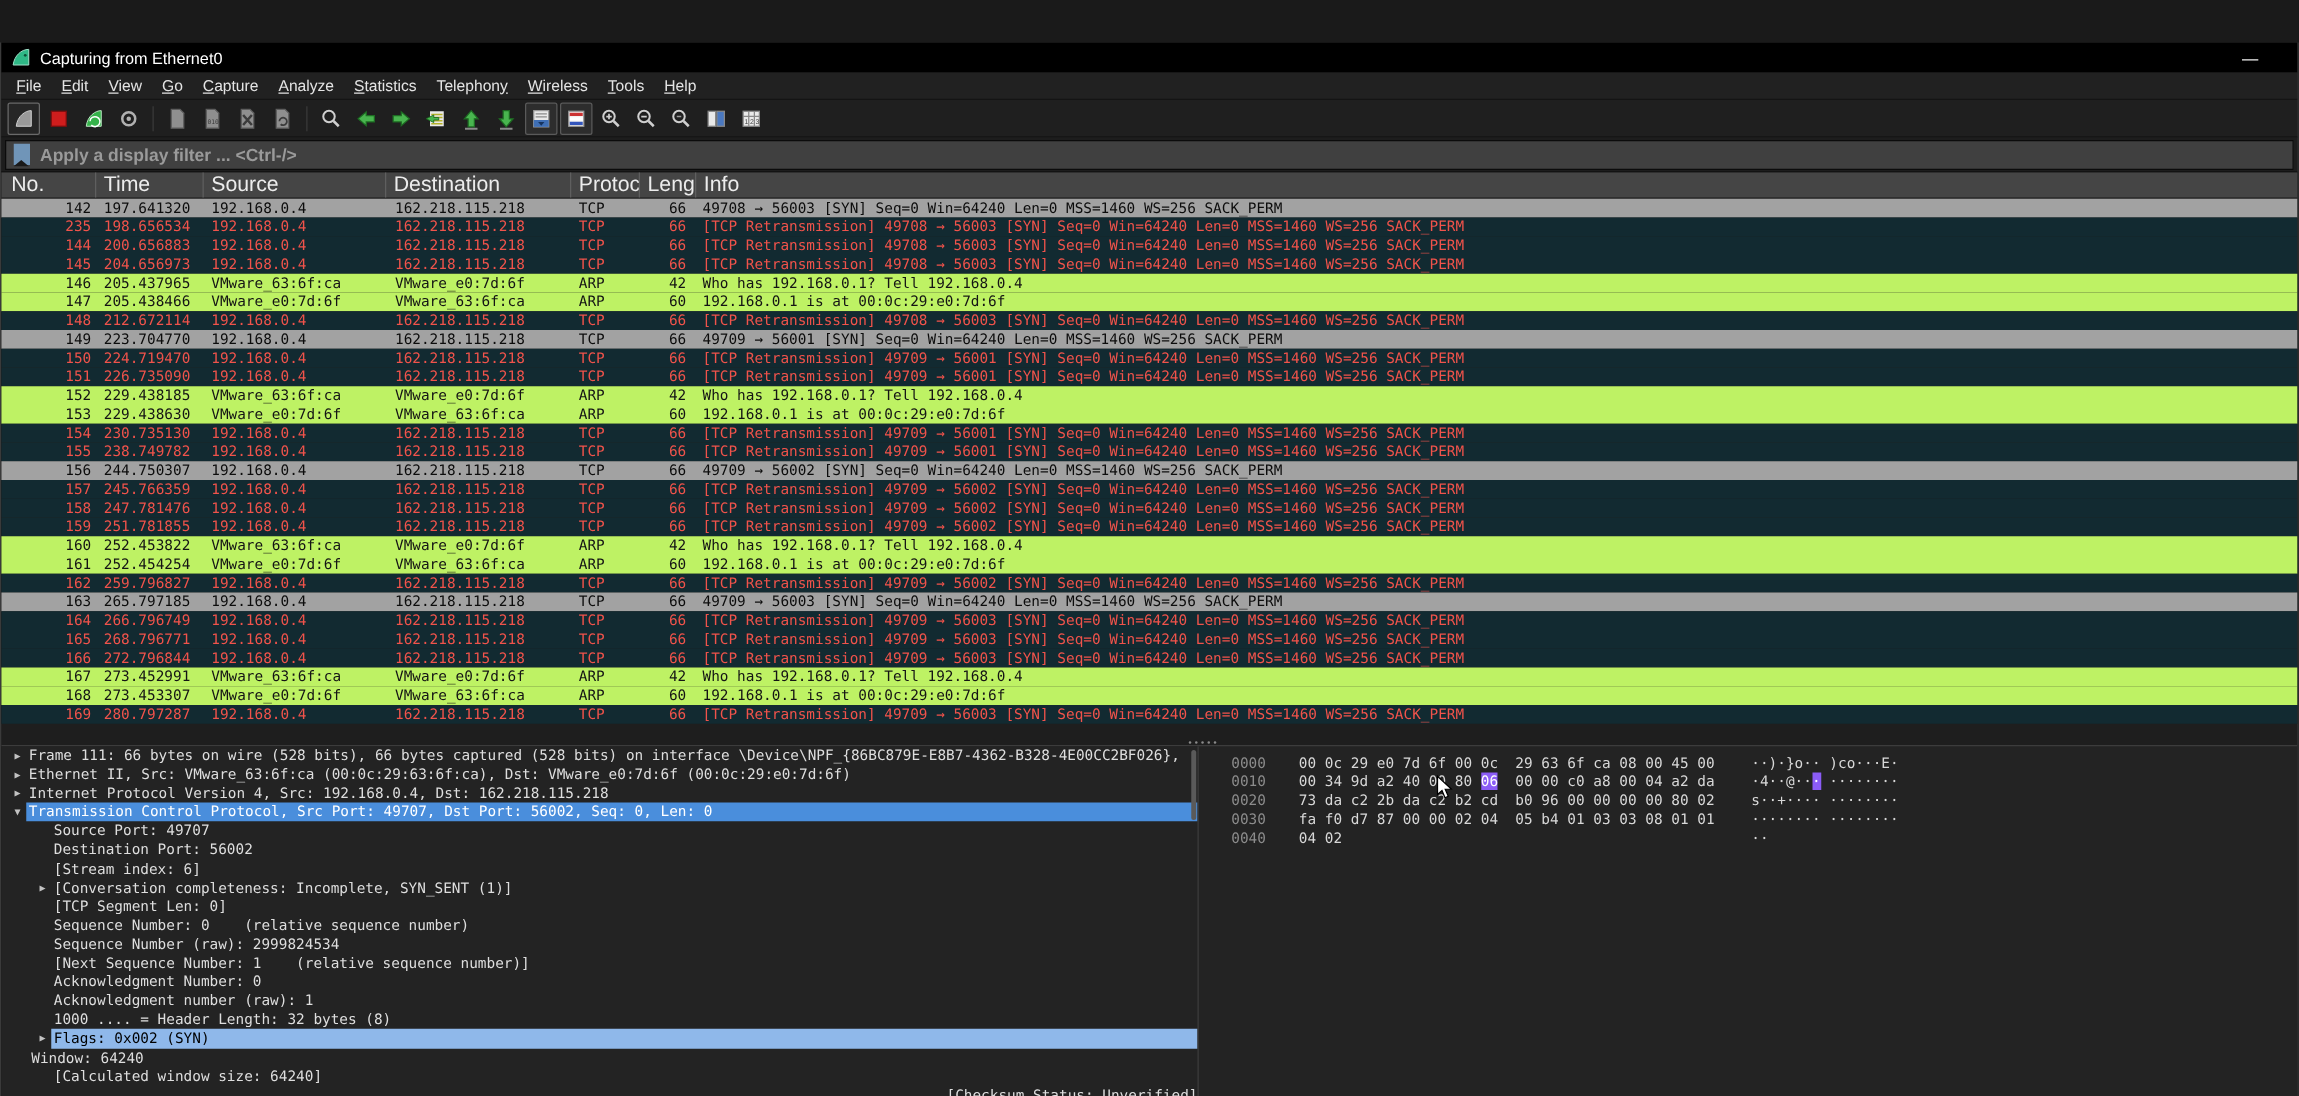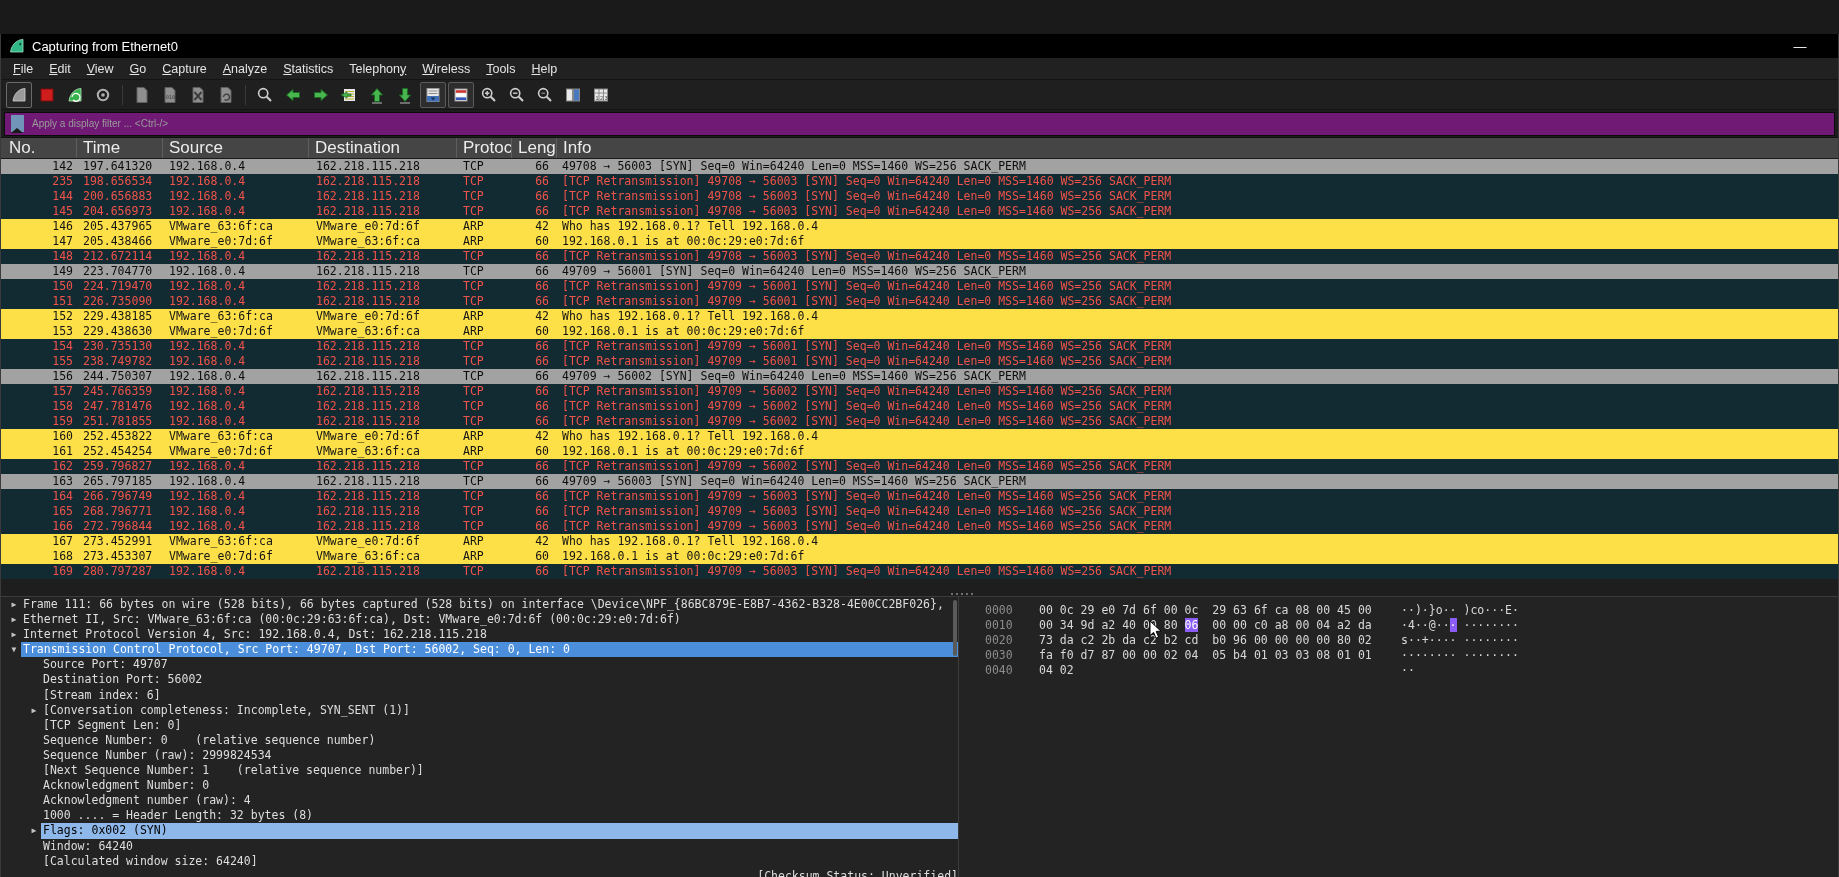--- a/index.html
+++ b/index.html
@@ -26,22 +26,22 @@
              border-bottom:1px solid #141414; }
   .tb-btn { width:26px; height:26px; display:flex; align-items:center; justify-content:center; margin:0 1px;
             border-radius:2px; }
   .tb-btn.pressed { background:#2d2d2d; border:1px solid #5a5a5a; }
   .tb-btn.boxed   { background:#262626; border:1px solid #6a6a6a; }
   .tb-sep { width:1px; height:20px; background:#3a3a3a; margin:0 5px; }
 
   
   #filterbar { height:28px; background:#1d1d1d; display:flex; align-items:center; padding:2px 3px;
                border-bottom:1px solid #101010; }
-  #filter-input { flex:1; height:24px; background:#701a75; border:1px solid #0b0b0b; display:flex;
-                  align-items:center; color:#9a9a9a; font-size:10px; }
+  #filter-input { flex:1; height:24px; background:#404040; border:1px solid #0b0b0b; display:flex;
+                  align-items:center; color:#9a9a9a; font-size:14px;font-weight:bold; }
   .bookmark { width:13px; height:17px; background:#7095b8; margin:0 8px 0 6px; position:relative; flex:none; }
   .bookmark:after { content:""; position:absolute; bottom:-1px; left:0; border-left:6.5px solid transparent;
                     border-right:6.5px solid transparent; border-bottom:5px solid #1a1a1a; }
 
   
   #packet-list { background:#1e1e1e; }
   .plist-grid { display:grid; grid-template-columns:76px 86px 146px 148px 55px 45px 1fr; }
   #plist-header { height:21px; background:#454545; color:#ececec; font-size:17px;
                   border-bottom:1px solid #1a1a1a; }
   #plist-header .hcell { display:flex; align-items:center; padding-left:6px;
@@ -53,21 +53,21 @@
   .prow > div { overflow:hidden; }
   .prow .c-no  { text-align:right; padding-right:4px; }
   .prow .c-time{ padding-left:6px; }
   .prow .c-src { padding-left:6px; }
   .prow .c-dst { padding-left:7px; }
   .prow .c-pro { padding-left:6px; }
   .prow .c-len { text-align:right; padding-right:8px; }
   .prow .c-inf { padding-left:5px; }
   .prow.syn { background:#a2a2a2; color:#0c0c0c; }
   .prow.bad { background:#122a31; color:#f0534b; }
-  .prow.arp { background:#fde047; color:#141414; }
+  .prow.arp { background:#bef264; color:#141414; }
 
   
   #bottom { position:absolute; top:562px; left:0; right:0; bottom:0; display:flex;
             border-top:1px solid #3c3c3c; background:#232323; }
   #details-pane { width:958px; position:relative; overflow:hidden; background:#232323;
                   border-right:1px solid #3c3c3c; }
   .drow { height:15.1px; line-height:15.1px; display:flex; align-items:center;
           font-family:"DejaVu Sans Mono","Liberation Mono",monospace; font-size:11.5px;
           color:#dedede; white-space:pre; }
   .drow .arw { width:14px; flex:none; text-align:center; font-size:8px; color:#c2c2c2; }
@@ -551,24 +551,24 @@
           <div class="drow sel" style="padding-left: 6px;"><span class="arw">▼</span><span class="txt">Transmission Control Protocol, Src Port: 49707, Dst Port: 56002, Seq: 0, Len: 0</span></div>
           <div class="drow" style="padding-left: 26px;"><span class="arw"></span><span class="txt">Source Port: 49707</span></div>
           <div class="drow" style="padding-left: 26px;"><span class="arw"></span><span class="txt">Destination Port: 56002</span></div>
           <div class="drow" style="padding-left: 26px;"><span class="arw"></span><span class="txt">[Stream index: 6]</span></div>
           <div class="drow" style="padding-left: 26px;"><span class="arw">▶</span><span class="txt">[Conversation completeness: Incomplete, SYN_SENT (1)]</span></div>
           <div class="drow" style="padding-left: 26px;"><span class="arw"></span><span class="txt">[TCP Segment Len: 0]</span></div>
           <div class="drow" style="padding-left: 26px;"><span class="arw"></span><span class="txt">Sequence Number: 0    (relative sequence number)</span></div>
           <div class="drow" style="padding-left: 26px;"><span class="arw"></span><span class="txt">Sequence Number (raw): 2999824534</span></div>
           <div class="drow" style="padding-left: 26px;"><span class="arw"></span><span class="txt">[Next Sequence Number: 1    (relative sequence number)]</span></div>
           <div class="drow" style="padding-left: 26px;"><span class="arw"></span><span class="txt">Acknowledgment Number: 0</span></div>
-          <div class="drow" style="padding-left: 26px;"><span class="arw"></span><span class="txt">Acknowledgment number (raw): 4</span></div>
+          <div class="drow" style="padding-left: 26px;"><span class="arw"></span><span class="txt">Acknowledgment number (raw): 1</span></div>
           <div class="drow" style="padding-left: 26px;"><span class="arw"></span><span class="txt">1000 .... = Header Length: 32 bytes (8)</span></div>
           <div class="drow fld" style="padding-left: 26px;"><span class="arw">▶</span><span class="txt">Flags: 0x002 (SYN)</span></div>
-          <div class="drow" style="padding-left: 26px;"><span class="arw"></span><span class="txt">Window: 64240</span></div>
+          <div class="drow" style="padding-left: 8px;"><span class="arw"></span><span class="txt">Window: 64240</span></div>
           <div class="drow" style="padding-left: 26px;"><span class="arw"></span><span class="txt">[Calculated window size: 64240]</span></div>
           <div class="drow" style="padding-left: 24px; text-align: right;"><span class="arw"></span><span class="txt">[Checksum Status: Unverified]</span></div>
           <div class="drow" style="padding-left: 26px;"><span class="arw"></span><span class="txt">Urgent Pointer: 0</span></div>
         </div>
       <div id="details-scroll"></div>
     </div>
     <div id="hex-pane">
         <div class="hexrow"><span class="off">0000</span><span class="bytes"><span>00</span> <span>0c</span> <span>29</span> <span>e0</span> <span>7d</span> <span>6f</span> <span>00</span> <span>0c</span>  <span>29</span> <span>63</span> <span>6f</span> <span>ca</span> <span>08</span> <span>00</span> <span>45</span> <span>00</span></span><span class="ascii"><span>·</span><span>·</span><span>)</span><span>·</span><span>}</span><span>o</span><span>·</span><span>·</span> <span>)</span><span>c</span><span>o</span><span>·</span><span>·</span><span>·</span><span>E</span><span>·</span></span></div>
         <div class="hexrow"><span class="off">0010</span><span class="bytes"><span>00</span> <span>34</span> <span>9d</span> <span>a2</span> <span>40</span> <span>00</span> <span>80</span> <span class="hl">06</span>  <span>00</span> <span>00</span> <span>c0</span> <span>a8</span> <span>00</span> <span>04</span> <span>a2</span> <span>da</span></span><span class="ascii"><span>·</span><span>4</span><span>·</span><span>·</span><span>@</span><span>·</span><span>·</span><span class="hl">·</span> <span>·</span><span>·</span><span>·</span><span>·</span><span>·</span><span>·</span><span>·</span><span>·</span></span></div>
         <div class="hexrow"><span class="off">0020</span><span class="bytes"><span>73</span> <span>da</span> <span>c2</span> <span>2b</span> <span>da</span> <span>c2</span> <span>b2</span> <span>cd</span>  <span>b0</span> <span>96</span> <span>00</span> <span>00</span> <span>00</span> <span>00</span> <span>80</span> <span>02</span></span><span class="ascii"><span>s</span><span>·</span><span>·</span><span>+</span><span>·</span><span>·</span><span>·</span><span>·</span> <span>·</span><span>·</span><span>·</span><span>·</span><span>·</span><span>·</span><span>·</span><span>·</span></span></div>

